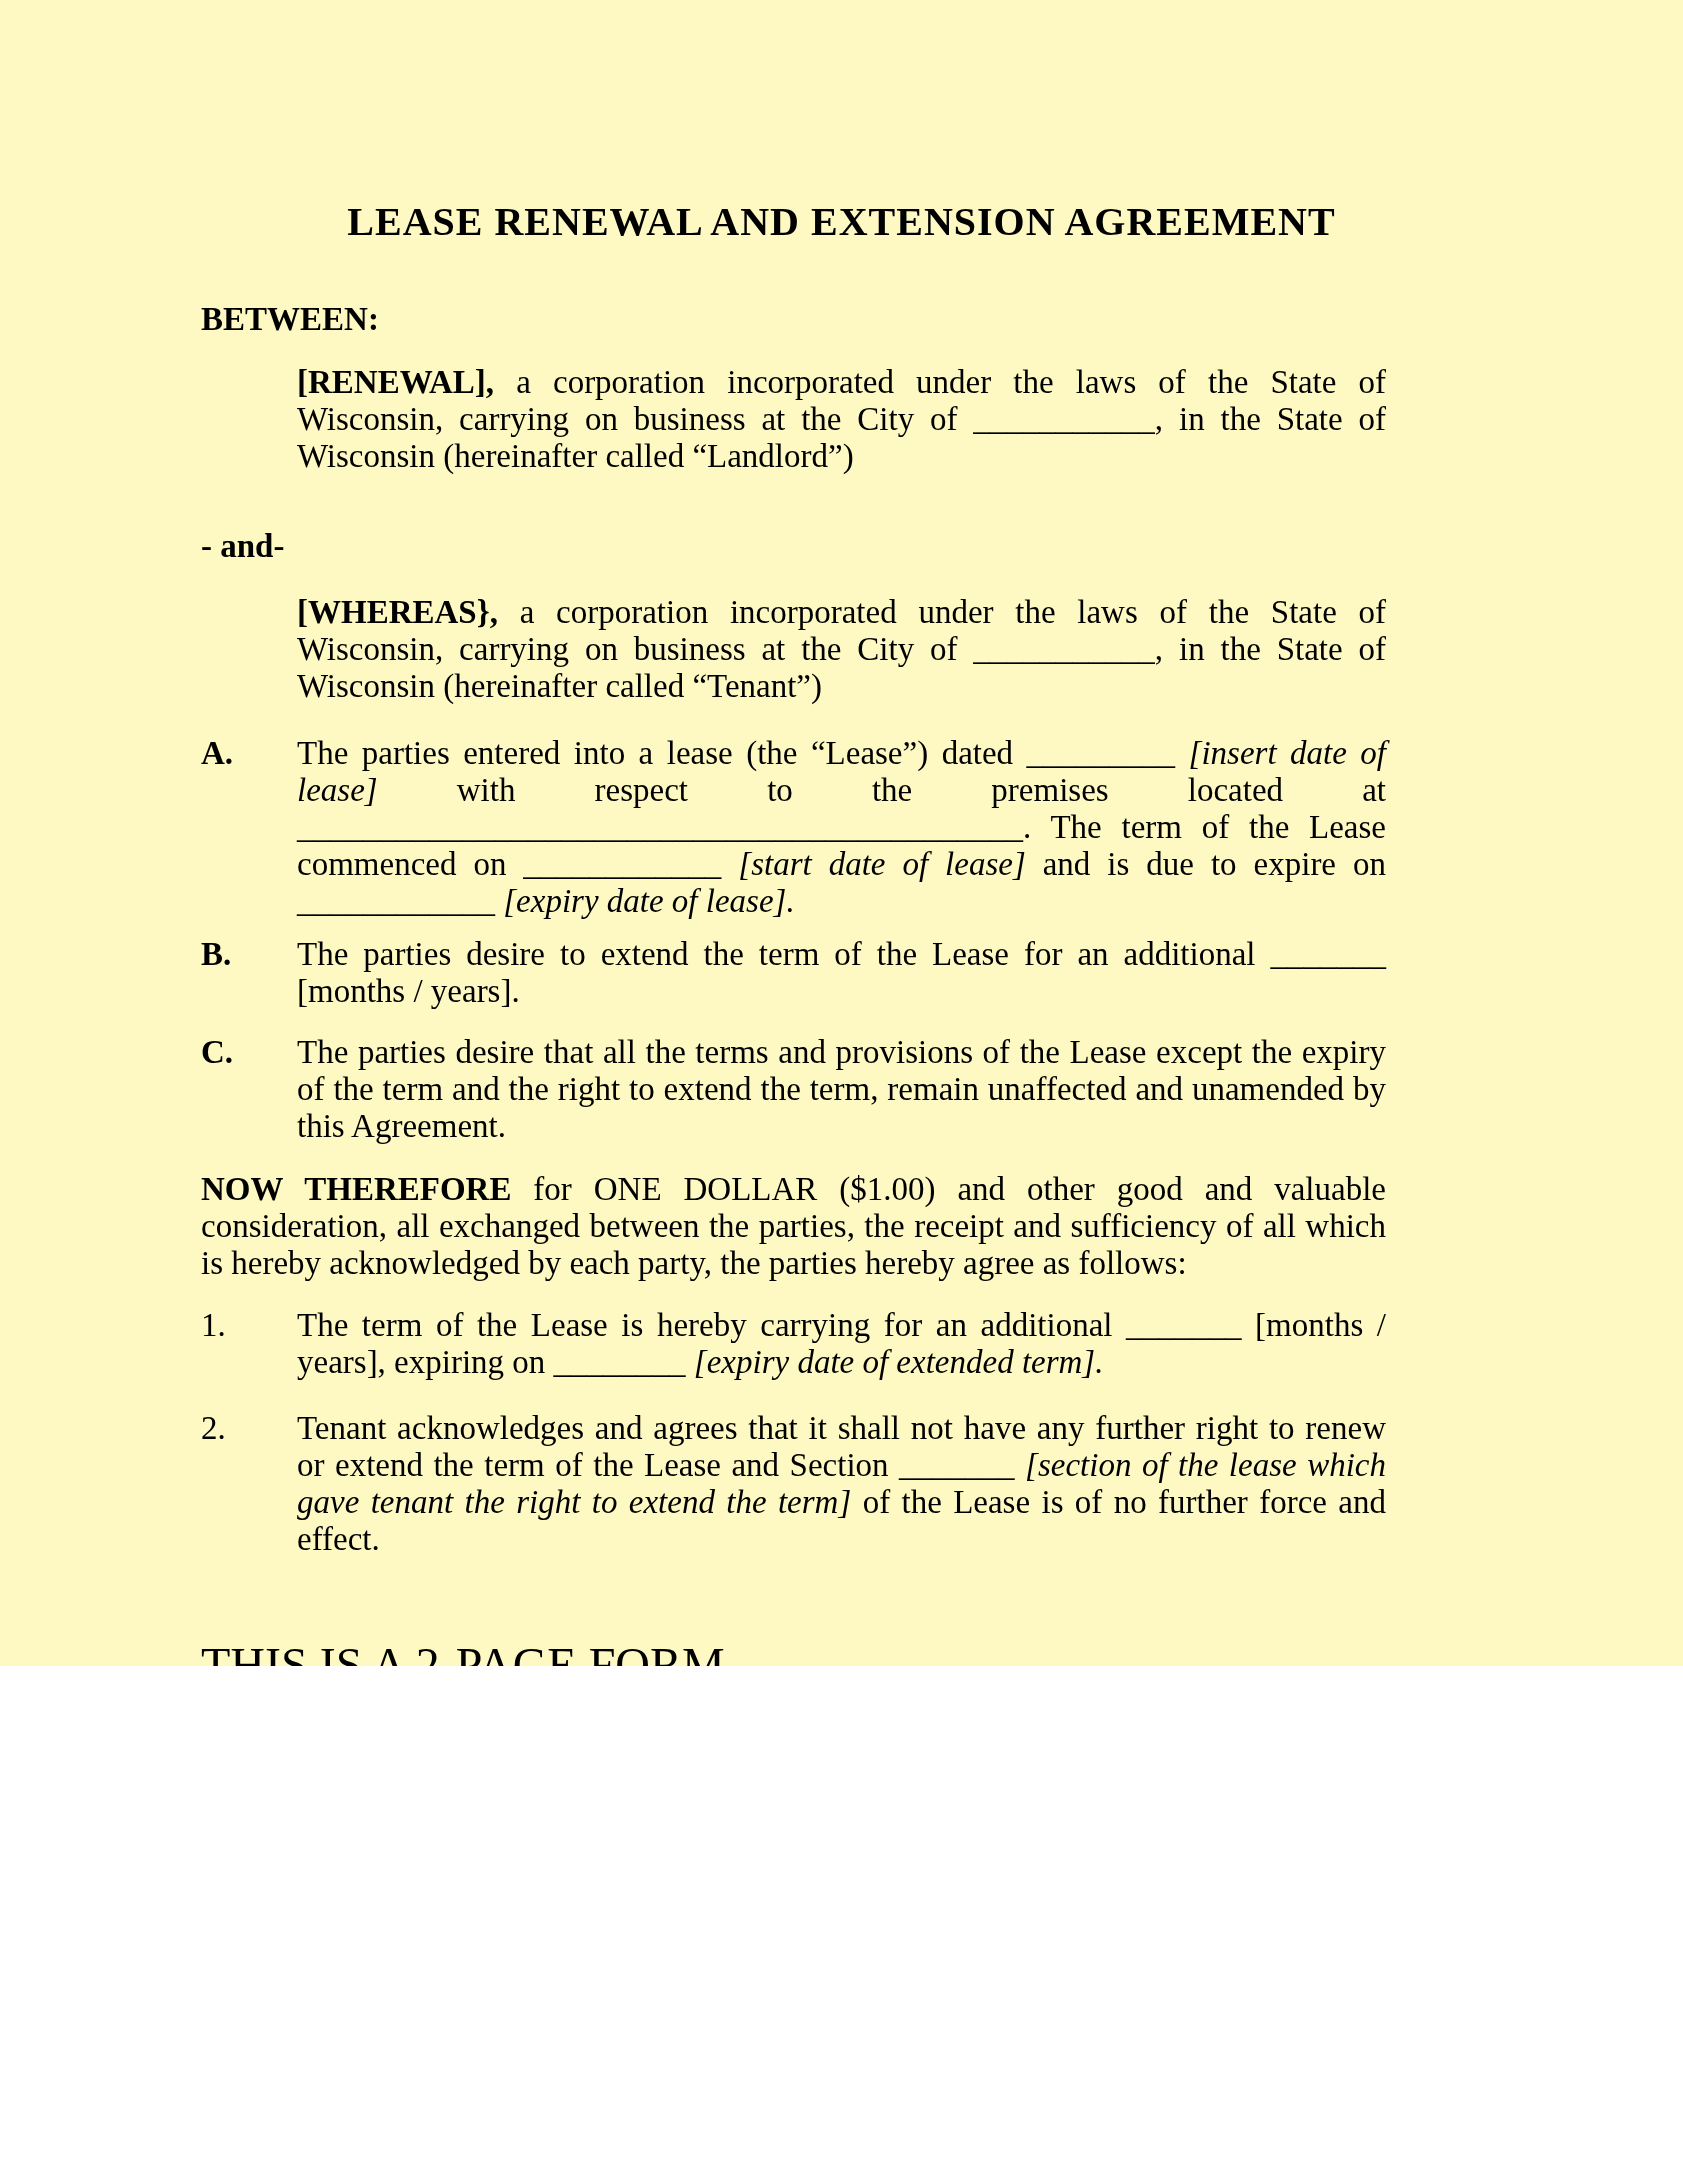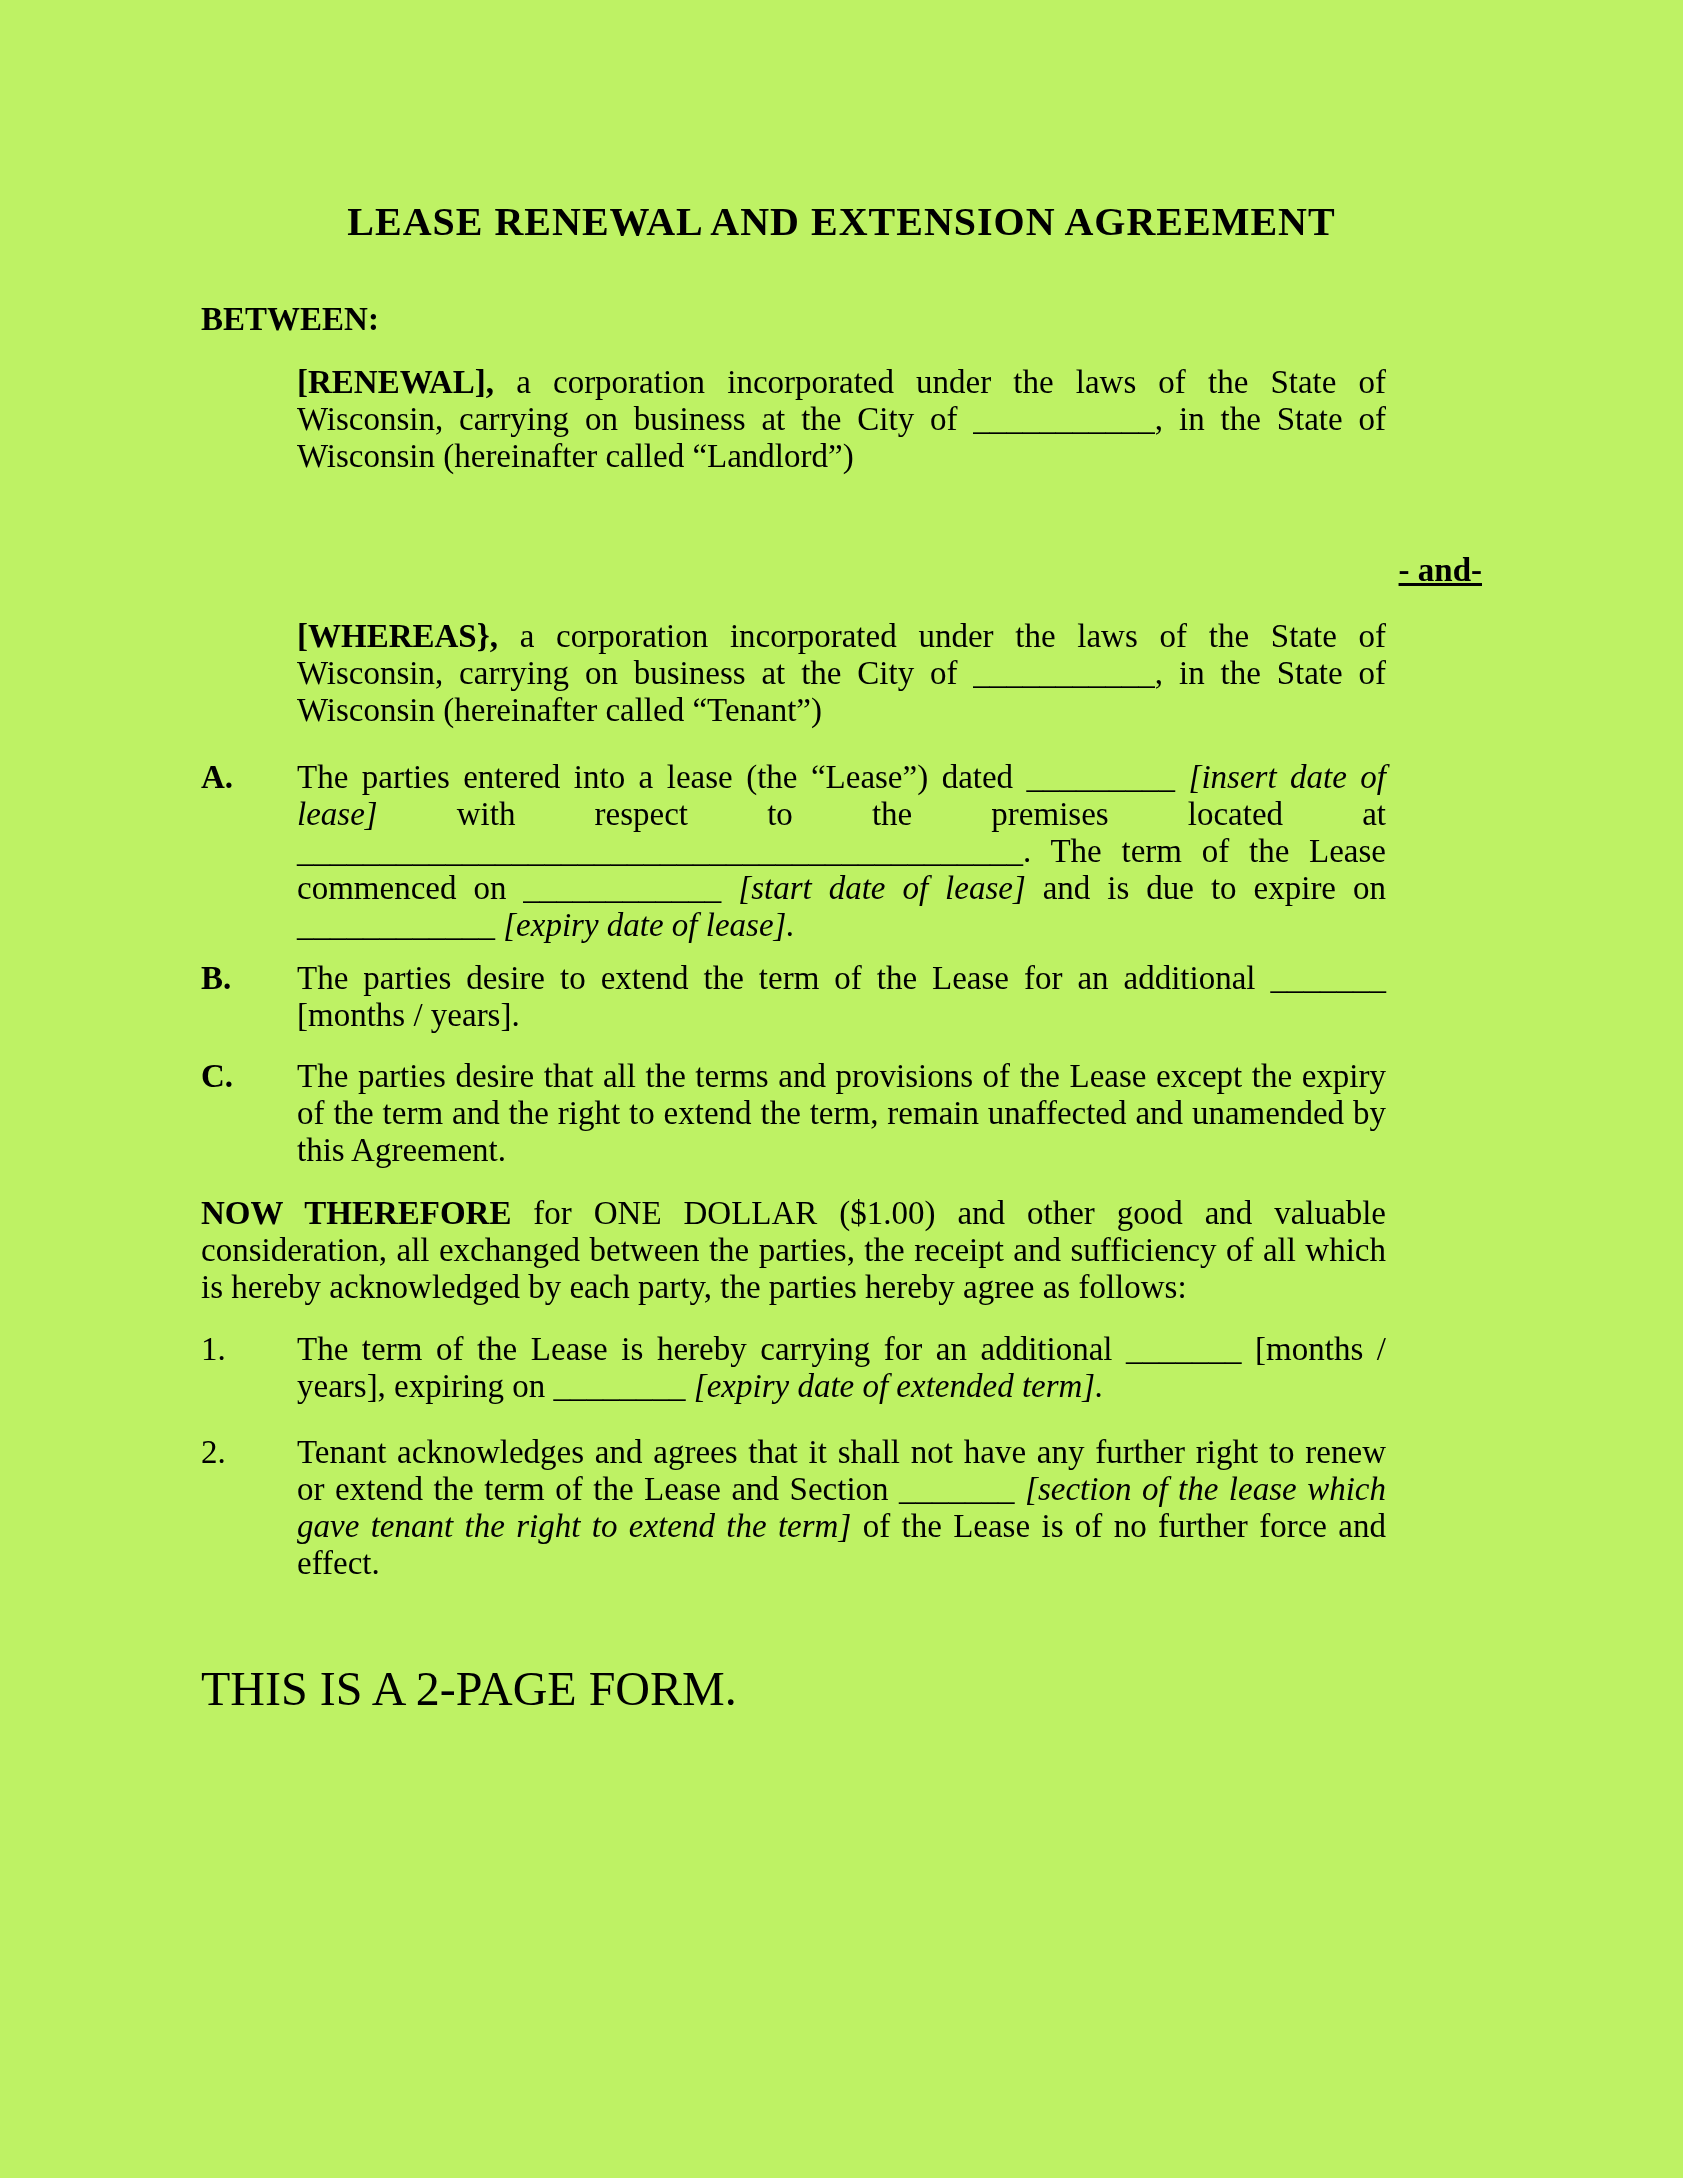--- a/index.html
+++ b/index.html
@@ -3,22 +3,22 @@
 <meta charset="utf-8">
 <style>
   html, body {
     margin: 0;
     padding: 0;
     background: #ffffff;
   }
   .page {
     position: relative;
     width: 1683px;
-    height: 2178px;
-    background: #bef264;
+    height: 1666px;
+    background: #fef9c3;
     color: #000000;
     font-family: "Liberation Serif", "DejaVu Serif", serif;
     font-size: 33px;
     line-height: 37px;
     overflow: hidden;
   }
   .content {
     position: absolute;
     top: 0;
     left: 201px;
@@ -36,25 +36,24 @@
   .label-line {
     font-weight: bold;
     margin-top: 55px;
   }
   .party-para {
     margin-left: 96px;
     margin-top: 26px;
     text-align: justify;
   }
   .and-sep {
-    text-align: right;
+    text-align: left;
     font-weight: bold;
-    margin-top: 77px;
+    margin-top: 53px;
     margin-right: -96px; 
-    text-decoration: underline;
   }
   .party-para.tenant {
     margin-top: 29px;
   }
   .whereas {
     margin-top: 58px;
   }
   .item-row {
     display: flex;
     align-items: flex-start;

